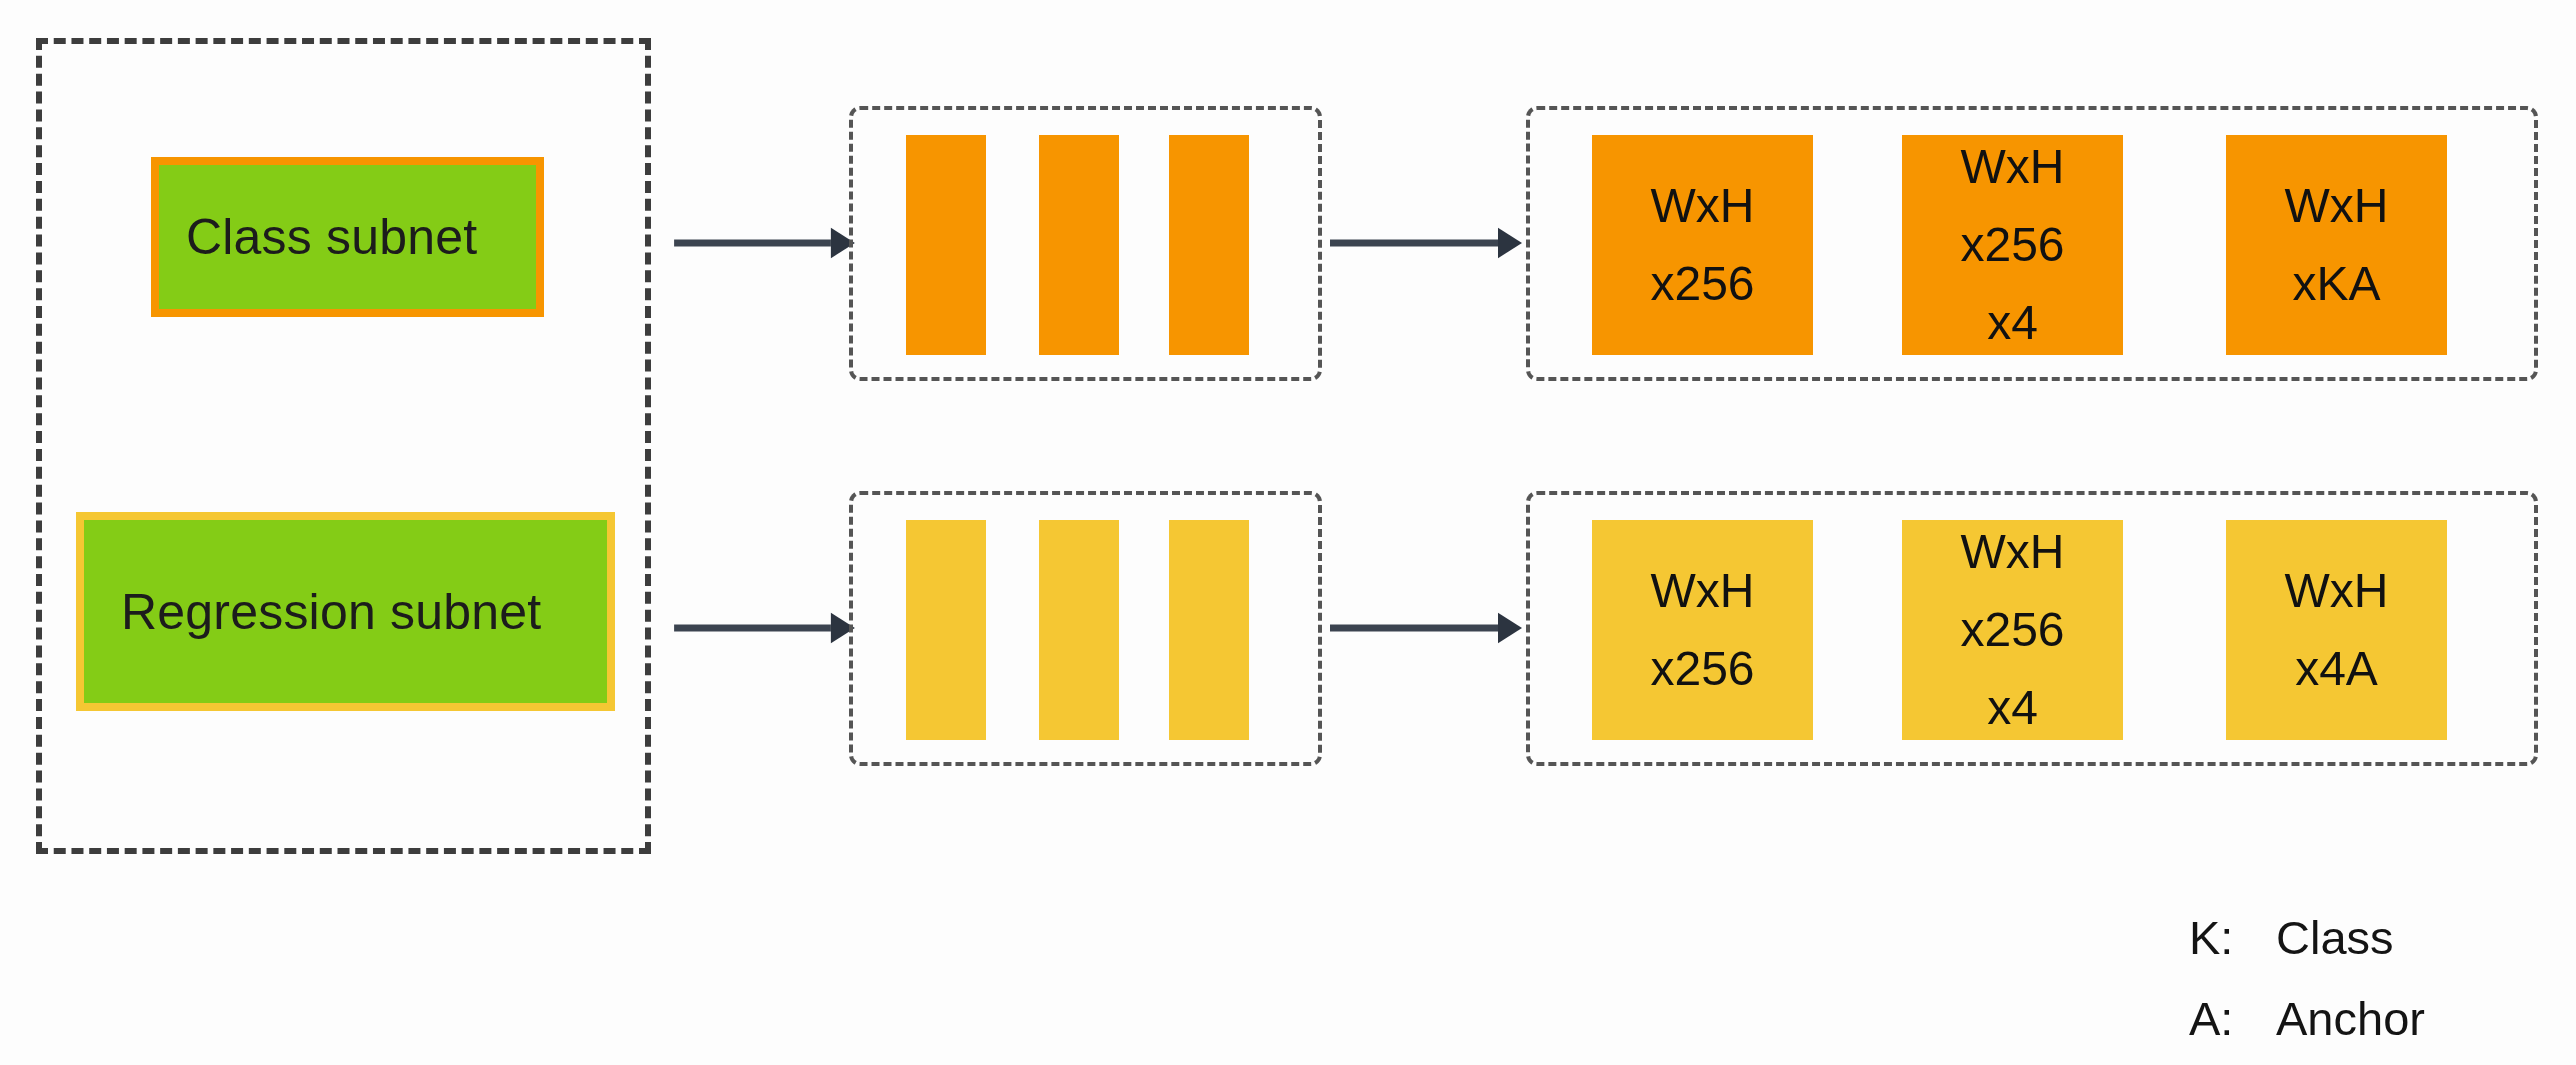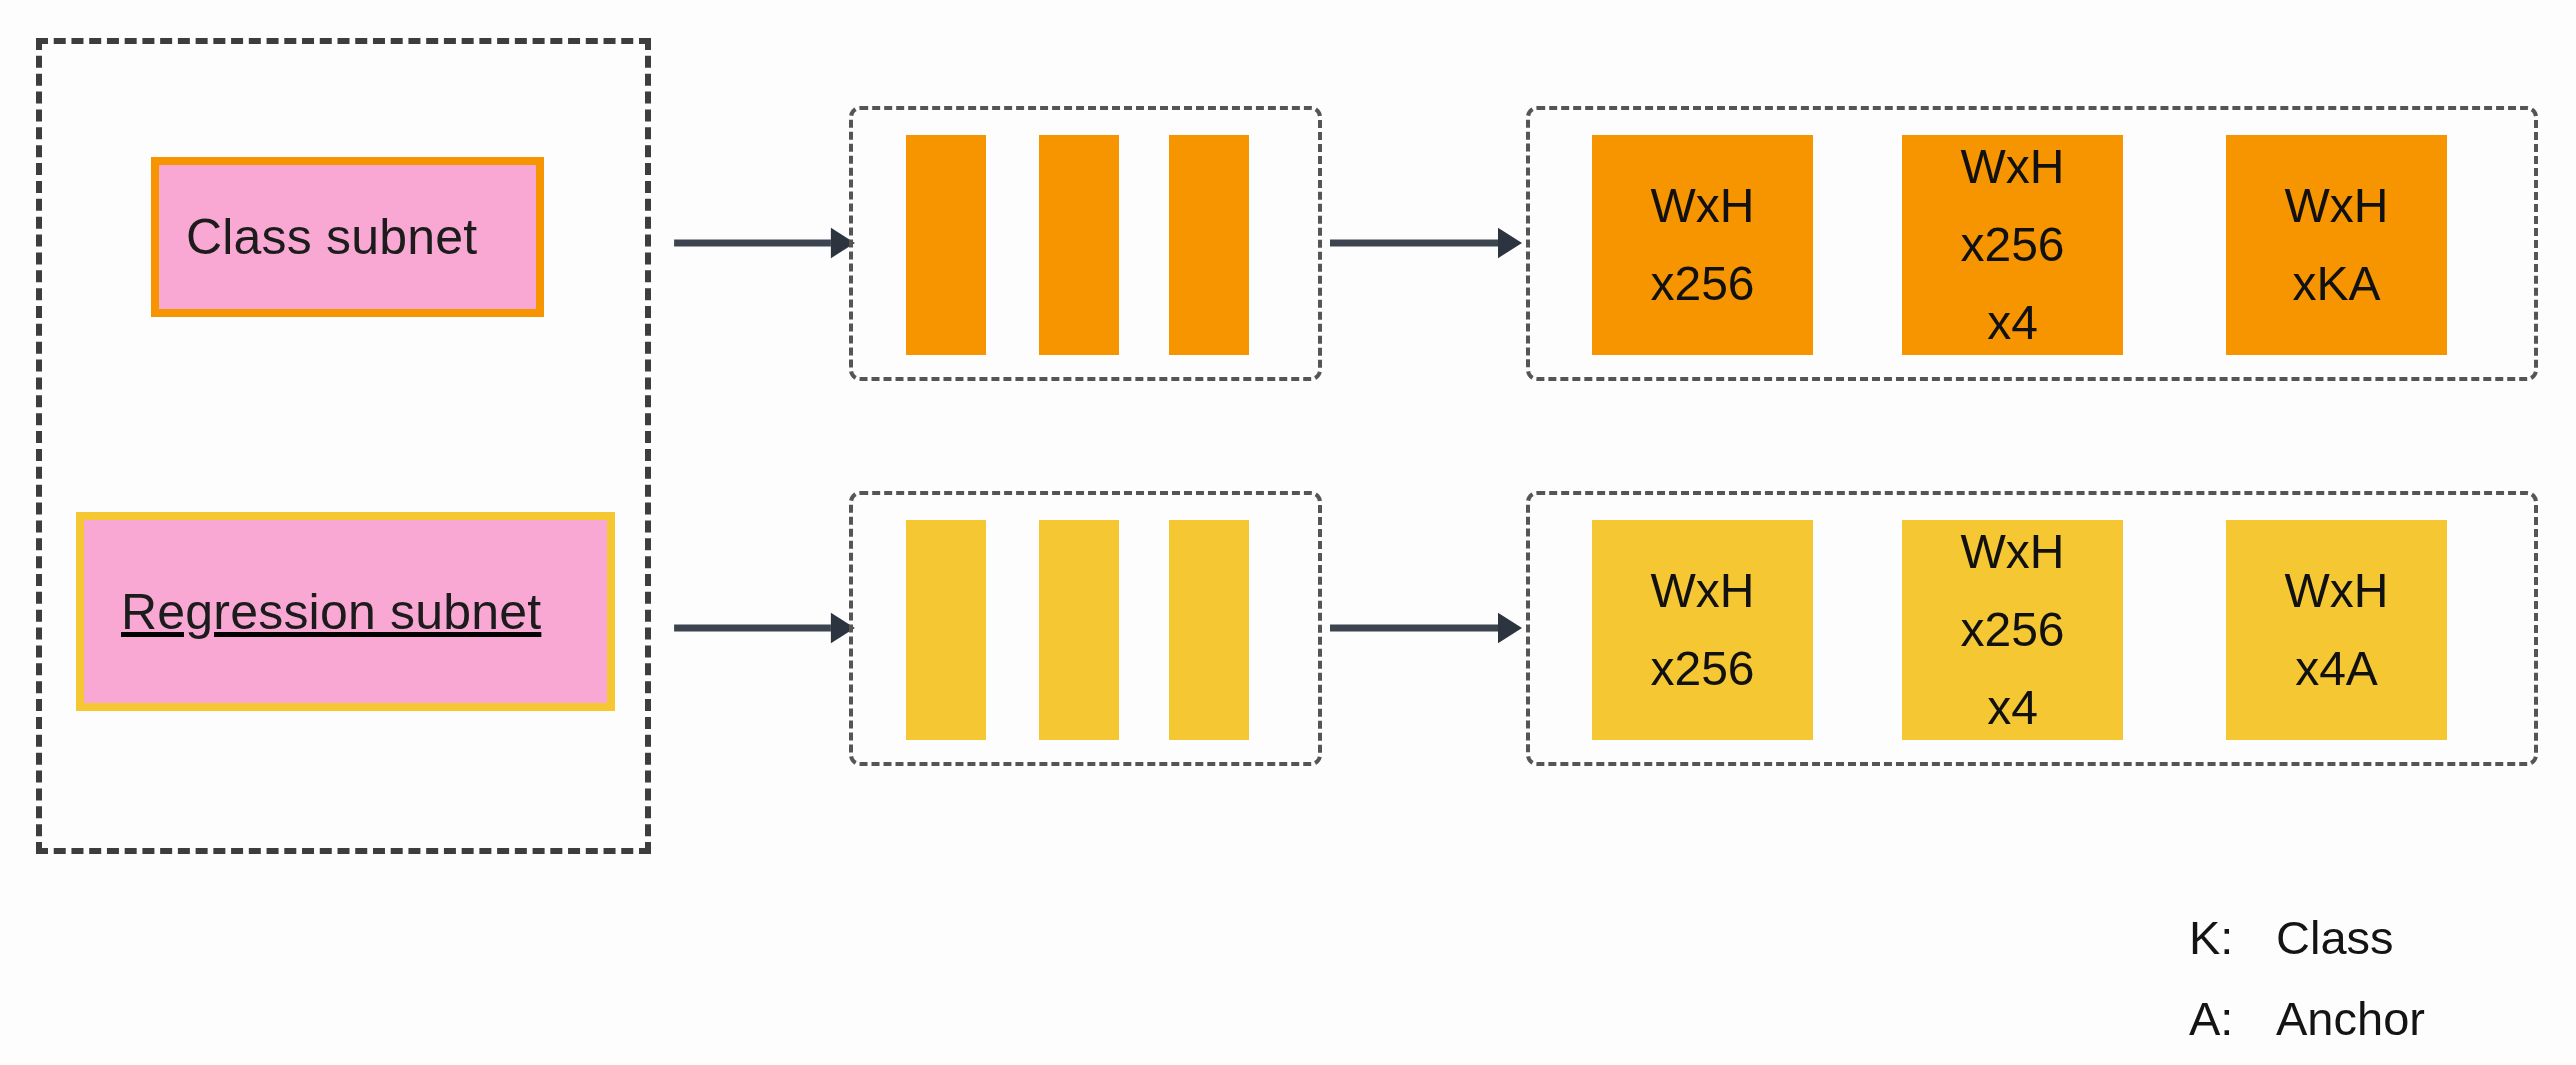--- a/index.html
+++ b/index.html
@@ -34,21 +34,21 @@
   .dashed-box.group {
     border-width: 4.8px;
     border-color: #555555;
     border-radius: 11.2px;
   }
 
   
   .subnet-box {
     position: absolute;
     box-sizing: border-box;
-    background: #f9a8d4;
+    background: #84cc16;
     display: flex;
     align-items: center;
     padding-left: 27px;
   }
   .subnet-box .subnet-label {
     font-size: 50px;
     color: #1c1c1c;
     letter-spacing: 0.2px;
     white-space: nowrap;
   }
@@ -107,21 +107,21 @@
 <body>
 
 <div id="canvas">
 
   <div class="dashed-box outer" style="left:36px; top:38px; width:615px; height:816px;"></div>
 
   <div class="subnet-box" style="left:151px; top:157px; width:393px; height:160px; border:8.8px solid #F79500;">
     <span class="subnet-label">Class subnet</span>
   </div>
 
-  <div class="subnet-box" style="left:76px; top:512px; width:539px; height:199px; border:8.8px solid #F5C733; padding-left:37px;text-decoration:underline;">
+  <div class="subnet-box" style="left:76px; top:512px; width:539px; height:199px; border:8.8px solid #F5C733; padding-left:37px;">
     <span class="subnet-label">Regression subnet</span>
   </div>
 
   <div class="arrow" style="left:674px; top:223px; width:181px; height:40px;">
     <svg width="181" height="40" viewBox="0 0 226 50">
       <line x1="0" y1="25" x2="196" y2="25" stroke="#3c4450" stroke-width="9"></line>
       <polygon points="196,6 226,25 196,44" fill="#2c3440"></polygon>
     </svg>
   </div>
 

